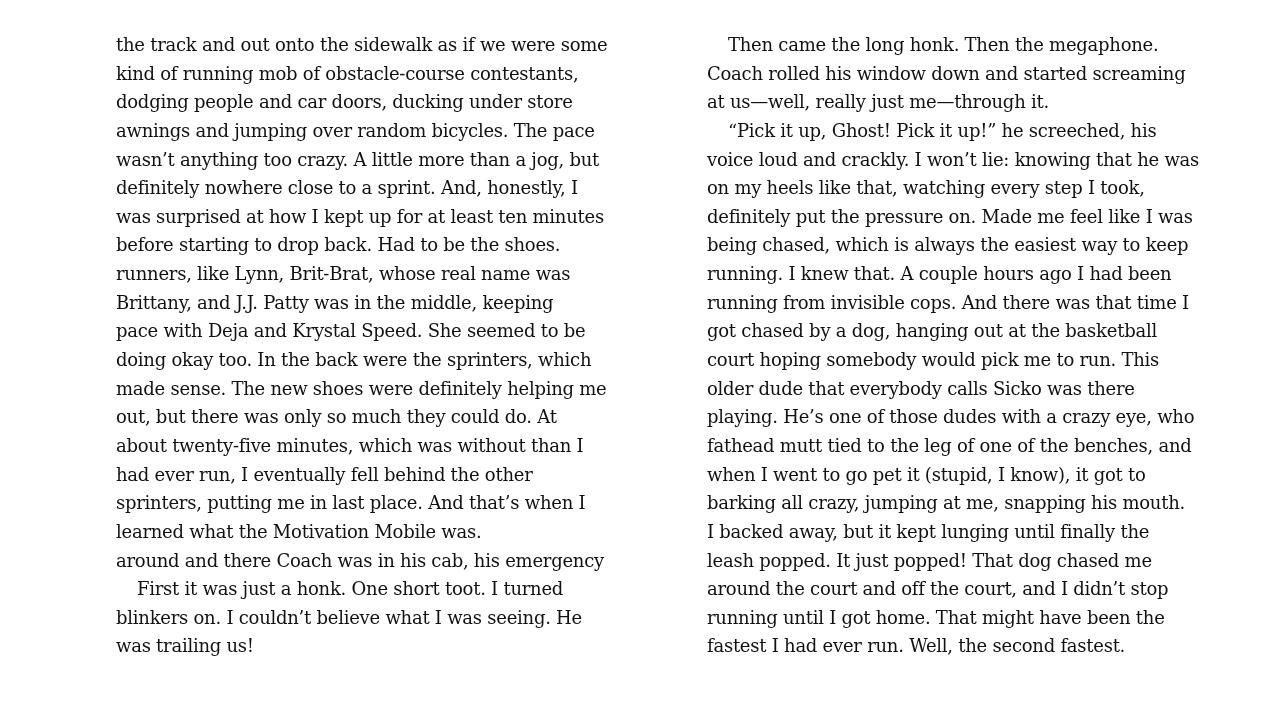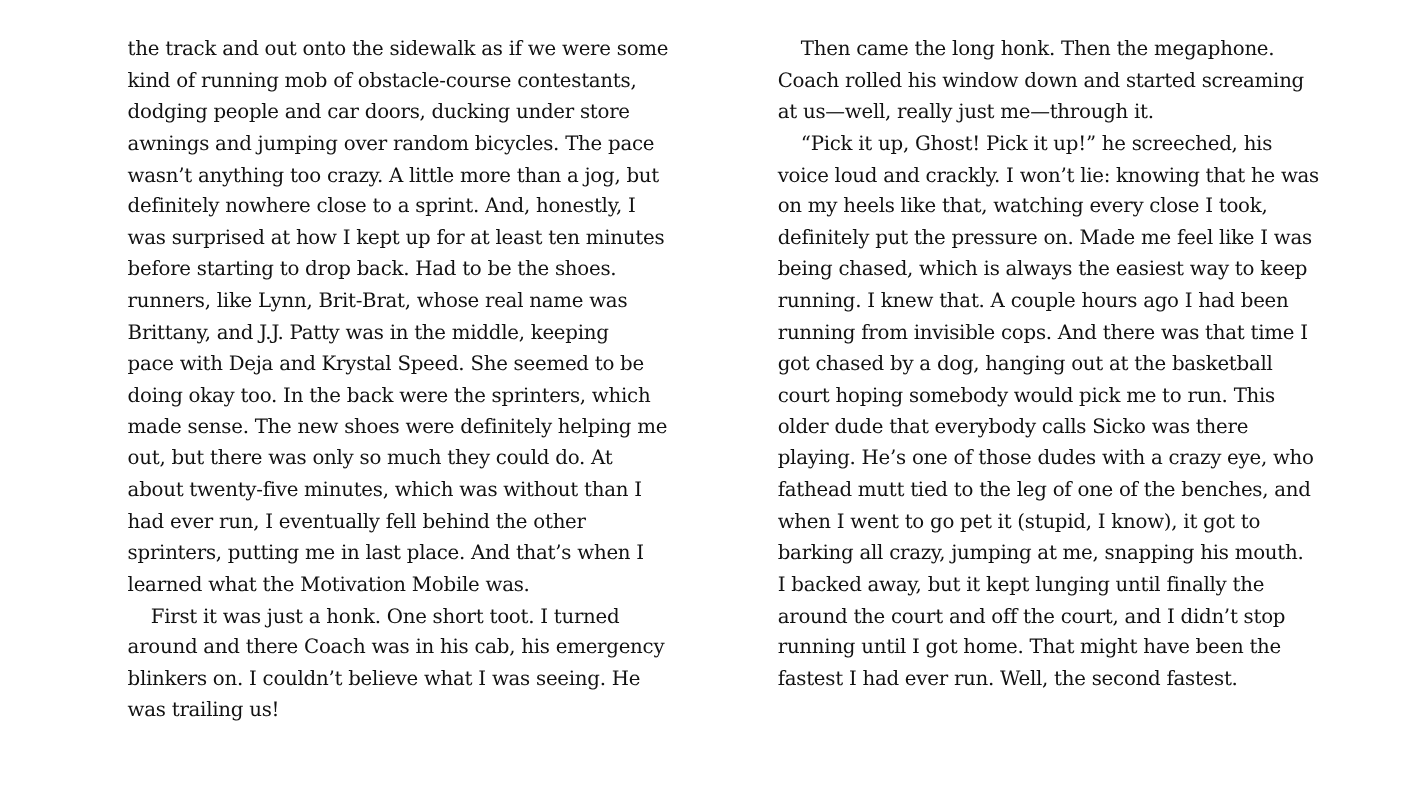--- a/index.html
+++ b/index.html
@@ -48,40 +48,41 @@
     <span class="line">runners, like Lynn, Brit-Brat, whose real name was</span>
     <span class="line">Brittany, and J.J. Patty was in the middle, keeping</span>
     <span class="line">pace with Deja and Krystal Speed. She seemed to be</span>
     <span class="line">doing okay too. In the back were the sprinters, which</span>
     <span class="line">made sense. The new shoes were definitely helping me</span>
     <span class="line">out, but there was only so much they could do. At</span>
     <span class="line">about twenty-five minutes, which was without than I</span>
     <span class="line">had ever run, I eventually fell behind the other</span>
     <span class="line">sprinters, putting me in last place. And that’s when I</span>
     <span class="line">learned what the Motivation Mobile was.</span>
+    <span class="line">around and there Coach was in his cab, his emergency</span>
     <span class="line indent">First it was just a honk. One short toot. I turned</span>
-    <span class="line">around and there Coach was in his cab, his emergency</span>
     <span class="line">blinkers on. I couldn’t believe what I was seeing. He</span>
     <span class="line">was trailing us!</span>
   </div>
 <div class="page page-right" id="right-page">
     <span class="line indent">Then came the long honk. Then the megaphone.</span>
     <span class="line">Coach rolled his window down and started screaming</span>
     <span class="line">at us—well, really just me—through it.</span>
     <span class="line indent">“Pick it up, Ghost! Pick it up!” he screeched, his</span>
     <span class="line">voice loud and crackly. I won’t lie: knowing that he was</span>
-    <span class="line">on my heels like that, watching every close I took,</span>
+    <span class="line">on my heels like that, watching every step I took,</span>
     <span class="line">definitely put the pressure on. Made me feel like I was</span>
     <span class="line">being chased, which is always the easiest way to keep</span>
     <span class="line">running. I knew that. A couple hours ago I had been</span>
     <span class="line">running from invisible cops. And there was that time I</span>
     <span class="line">got chased by a dog, hanging out at the basketball</span>
     <span class="line">court hoping somebody would pick me to run. This</span>
     <span class="line">older dude that everybody calls Sicko was there</span>
     <span class="line">playing. He’s one of those dudes with a crazy eye, who</span>
     <span class="line">fathead mutt tied to the leg of one of the benches, and</span>
     <span class="line">when I went to go pet it (stupid, I know), it got to</span>
     <span class="line">barking all crazy, jumping at me, snapping his mouth.</span>
     <span class="line">I backed away, but it kept lunging until finally the</span>
+    <span class="line">leash popped. It just popped! That dog chased me</span>
     <span class="line">around the court and off the court, and I didn’t stop</span>
     <span class="line">running until I got home. That might have been the</span>
     <span class="line">fastest I had ever run. Well, the second fastest.</span>
   </div>
 
 </body></html>

